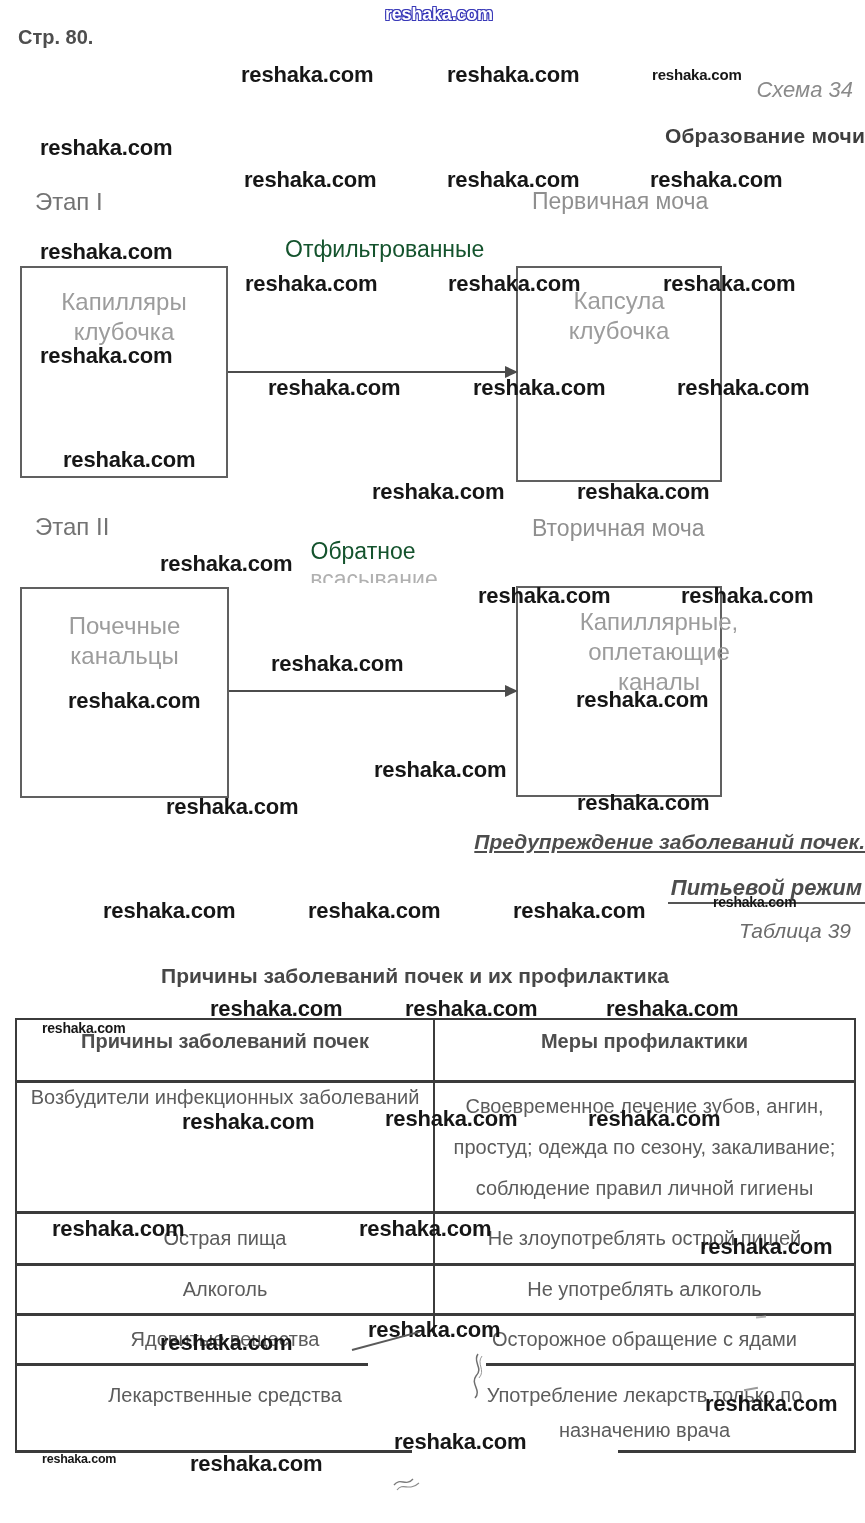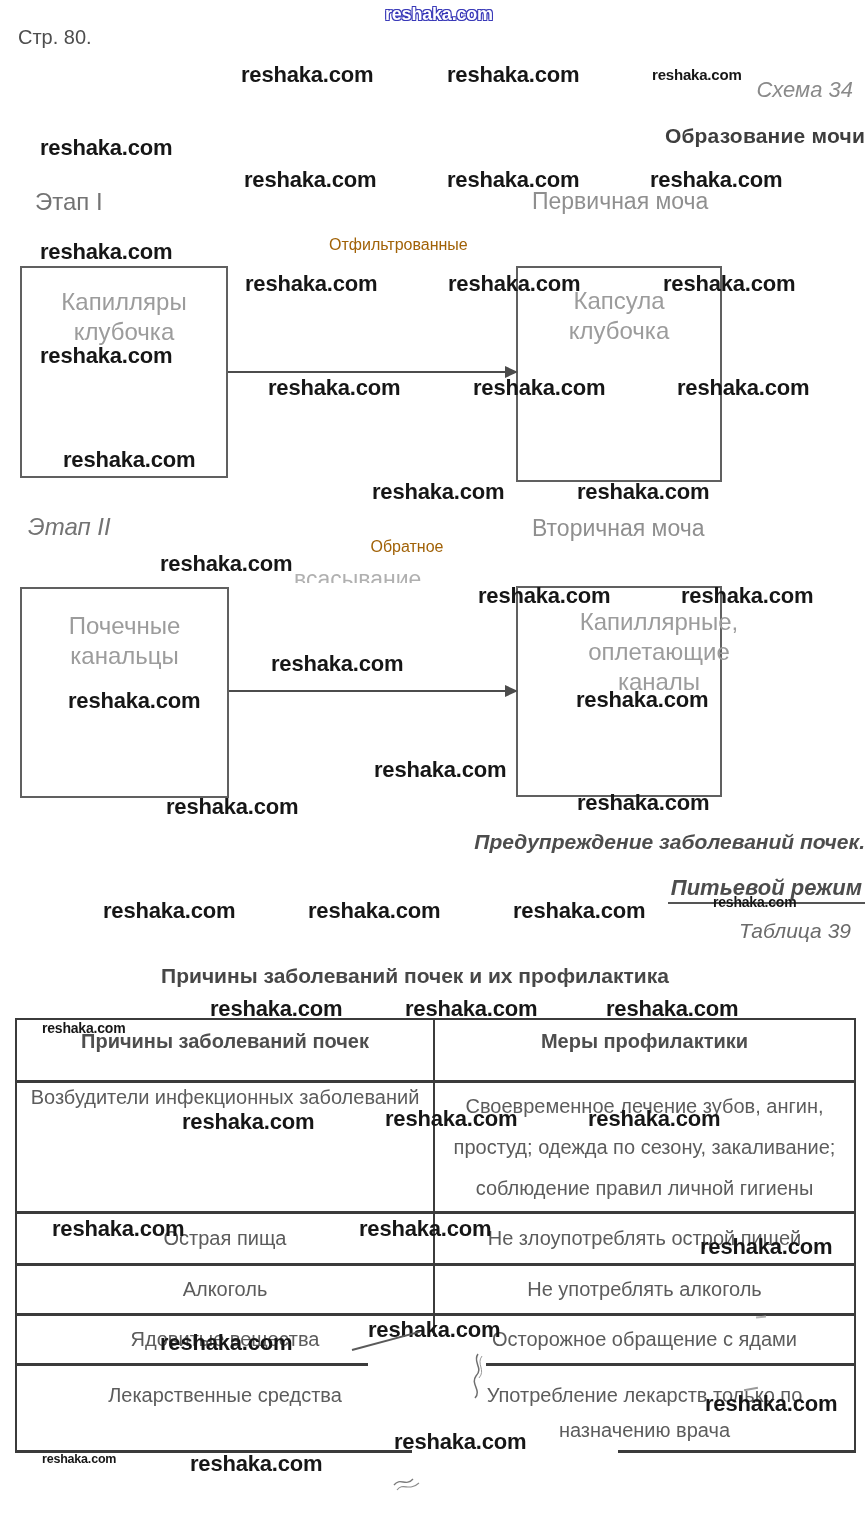--- a/index.html
+++ b/index.html
@@ -5,41 +5,41 @@
   html,body{margin:0;padding:0;background:#e8e8e8;}
   .page{
     position:relative;width:865px;height:1523px;margin:0 auto;
     background:#ffffff;overflow:hidden;
     font-family:"Liberation Sans","DejaVu Sans",sans-serif;
   }
   .abs{position:absolute;}
   .center-line{left:0;width:100%;text-align:right;}
 
   
-  .page-label{left:18px;top:26px;font-size:20px;font-weight:400;color:#4e4e4e;}
+  .page-label{left:18px;top:26px;font-size:20px;font-weight:700;color:#4e4e4e;}
   .scheme-number{right:12px;top:77px;font-size:22px;font-style:italic;color:#8a8a8a;}
   .scheme-title{top:124px;font-size:21px;font-weight:700;color:#3e3e3e;letter-spacing:.2px;}
   .stage-label{font-size:24px;color:#737373;}
   .result-label{font-size:23px;color:#8f8f8f;}
-  .flow-label{font-size:16px;color:#a16207;margin-left:44px;}
-  .flow-label2{font-size:23px;color:#b0b0b0;height:17px;overflow:hidden;text-align:left;}
+  .flow-label{font-size:23px;color:#14532d;}
+  .flow-label2{font-size:23px;color:#b0b0b0;height:17px;overflow:hidden;text-align:center;}
 
   
   .dbox{border:2px solid #606060;background:#fff;box-sizing:border-box;}
   .box-label{
     width:100%;text-align:center;color:#9c9c9c;font-size:24px;line-height:1.26;
     white-space:pre-line;
   }
   .arrow{height:2px;background:#4c4c4c;}
   .arrow::after{
     content:"";position:absolute;right:-2px;top:-5px;width:0;height:0;
     border-left:13px solid #4c4c4c;border-top:6px solid transparent;border-bottom:6px solid transparent;
   }
 
-  .prevention-heading{top:830px;font-size:21px;font-weight:700;font-style:italic;color:#4d4d4d;}
+  .prevention-heading{top:830px;font-size:21px;font-weight:700;font-style:italic;color:#4d4d4d;text-decoration:underline;}
   .drinking-heading-wrap{top:875px;}
   .drinking-heading{
     display:inline-block;font-size:22px;font-weight:700;font-style:italic;color:#4d4d4d;
     border-bottom:2px solid #555;padding:0 3px 1px;
   }
   .table-number{right:14px;top:919px;font-size:21px;font-style:italic;color:#6b6b6b;}
   .table-title{top:964px;width:830px;left:0;text-align:center;font-size:21px;font-weight:700;color:#474747;}
 
   
   .prev-table{
@@ -102,21 +102,21 @@
   <div class="abs dbox" style="left:20px;top:266px;width:208px;height:212px;">
     <div class="box-label" style="margin-top:19px;">Капилляры
 клубочка</div>
   </div>
   <div class="abs dbox" style="left:516px;top:266px;width:206px;height:216px;">
     <div class="box-label" style="margin-top:18px;">Капсула
 клубочка</div>
   </div>
   <div class="abs arrow" style="left:228px;top:371px;width:288px;"></div>
 
-  <div class="abs stage-label" style="left:28px;top:513px;font-style:italic;">Этап II</div>
+  <div class="abs stage-label" style="left:35px;top:513px;">Этап II</div>
   <div class="abs result-label" style="left:532px;top:515px;">Вторичная моча</div>
   <div class="abs flow-label" style="left:288px;top:538px;width:150px;text-align:center;">Обратное</div>
   <div class="abs flow-label2" style="left:294px;top:566px;width:160px;">всасывание</div>
   <div class="abs dbox" style="left:20px;top:587px;width:209px;height:211px;">
     <div class="box-label" style="margin-top:22px;">Почечные
 канальцы</div>
   </div>
   <div class="abs dbox" style="left:516px;top:586px;width:206px;height:211px;">
     <div class="box-label" style="margin-top:19px;margin-left:40px;">Капиллярные,
 оплетающие

